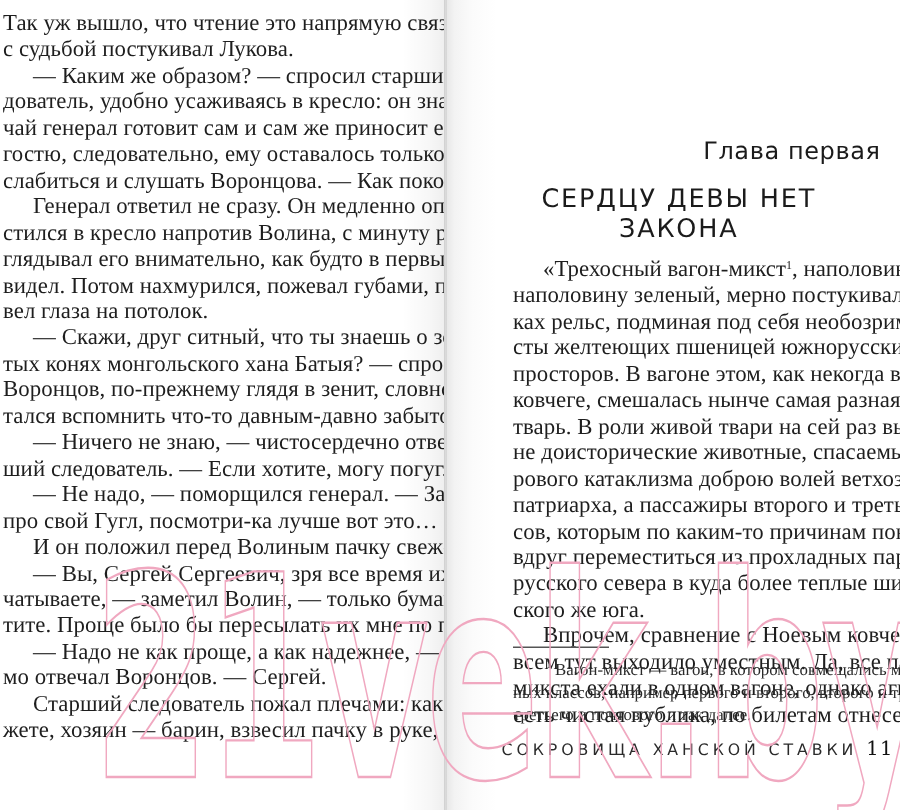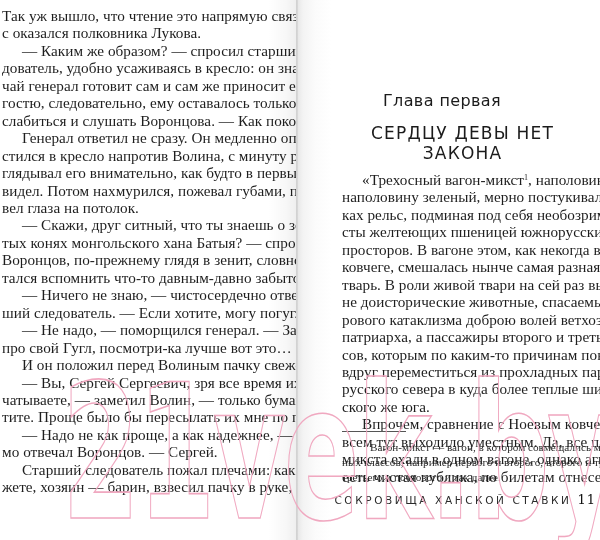--- a/index.html
+++ b/index.html
@@ -33,26 +33,26 @@
     line-height: 17.45px;
     text-align: justify;
     letter-spacing: 0.05px;
   }
   .left-text { left: 2px; top: 7px; width: 262px; }
   .right-text { left: 45px; top: 171px; width: 268px; }
   .line { display: block; text-align: justify; text-align-last: justify; white-space: nowrap; }
   .line.last { text-align-last: left; }
   .line.indent { padding-left: 20px; }
   .chapter-num {
-    position: absolute; left: 0; width: 290px; top: 91px; text-align: center;
+    position: absolute; left: 0; width: 290px; top: 91px; text-align: right;
     font-family: "DejaVu Sans", "Liberation Sans", sans-serif;
     font-size: 16px; letter-spacing: 0.4px; color: #1b1b1b;
   }
   .chapter-title {
-    position: absolute; left: 14px; width: 263px; top: 123px; text-align: center;
+    position: absolute; left: 4px; width: 263px; top: 123px; text-align: center;
     font-family: "DejaVu Sans", "Liberation Sans", sans-serif;
     font-size: 17px; letter-spacing: 1.2px; color: #1b1b1b; padding-left: 20px;
   }
   .footnote-rule {
     position: absolute; left: 45px; top: 431px; width: 64px; height: 1px; background: #555;
   }
   .footnote {
     position: absolute; left: 45px; top: 440px; width: 257px;
     font-family: "Liberation Serif", "DejaVu Serif", serif;
     font-size: 11.2px; line-height: 15px; color: #2a2a2a;
@@ -73,21 +73,21 @@
   }
 </style>
 </head>
 <body>
 
 <div class="spread">
 
   <div class="page-left">
     <div class="body-text left-text" id="left-body">
         <span class="line">Так уж вышло, что чтение это напрямую связано</span>
-        <span class="line last">с оказался полковника Лукова.</span>
+        <span class="line last">с судьбой постукивал Лукова.</span>
         <span class="line indent">— Каким же образом? — спросил старший сле-</span>
         <span class="line">дователь, удобно усаживаясь в кресло: он знал, что</span>
         <span class="line">чай генерал готовит сам и сам же приносит его</span>
         <span class="line">гостю, следовательно, ему оставалось только рас-</span>
         <span class="line">слабиться и слушать Воронцова. — Как покойный</span>
         <span class="line indent">Генерал ответил не сразу. Он медленно опу-</span>
         <span class="line">стился в кресло напротив Волина, с минуту раз-</span>
         <span class="line">глядывал его внимательно, как будто в первый раз</span>
         <span class="line">видел. Потом нахмурился, пожевал губами, пере-</span>
         <span class="line last">вел глаза на потолок.</span>

